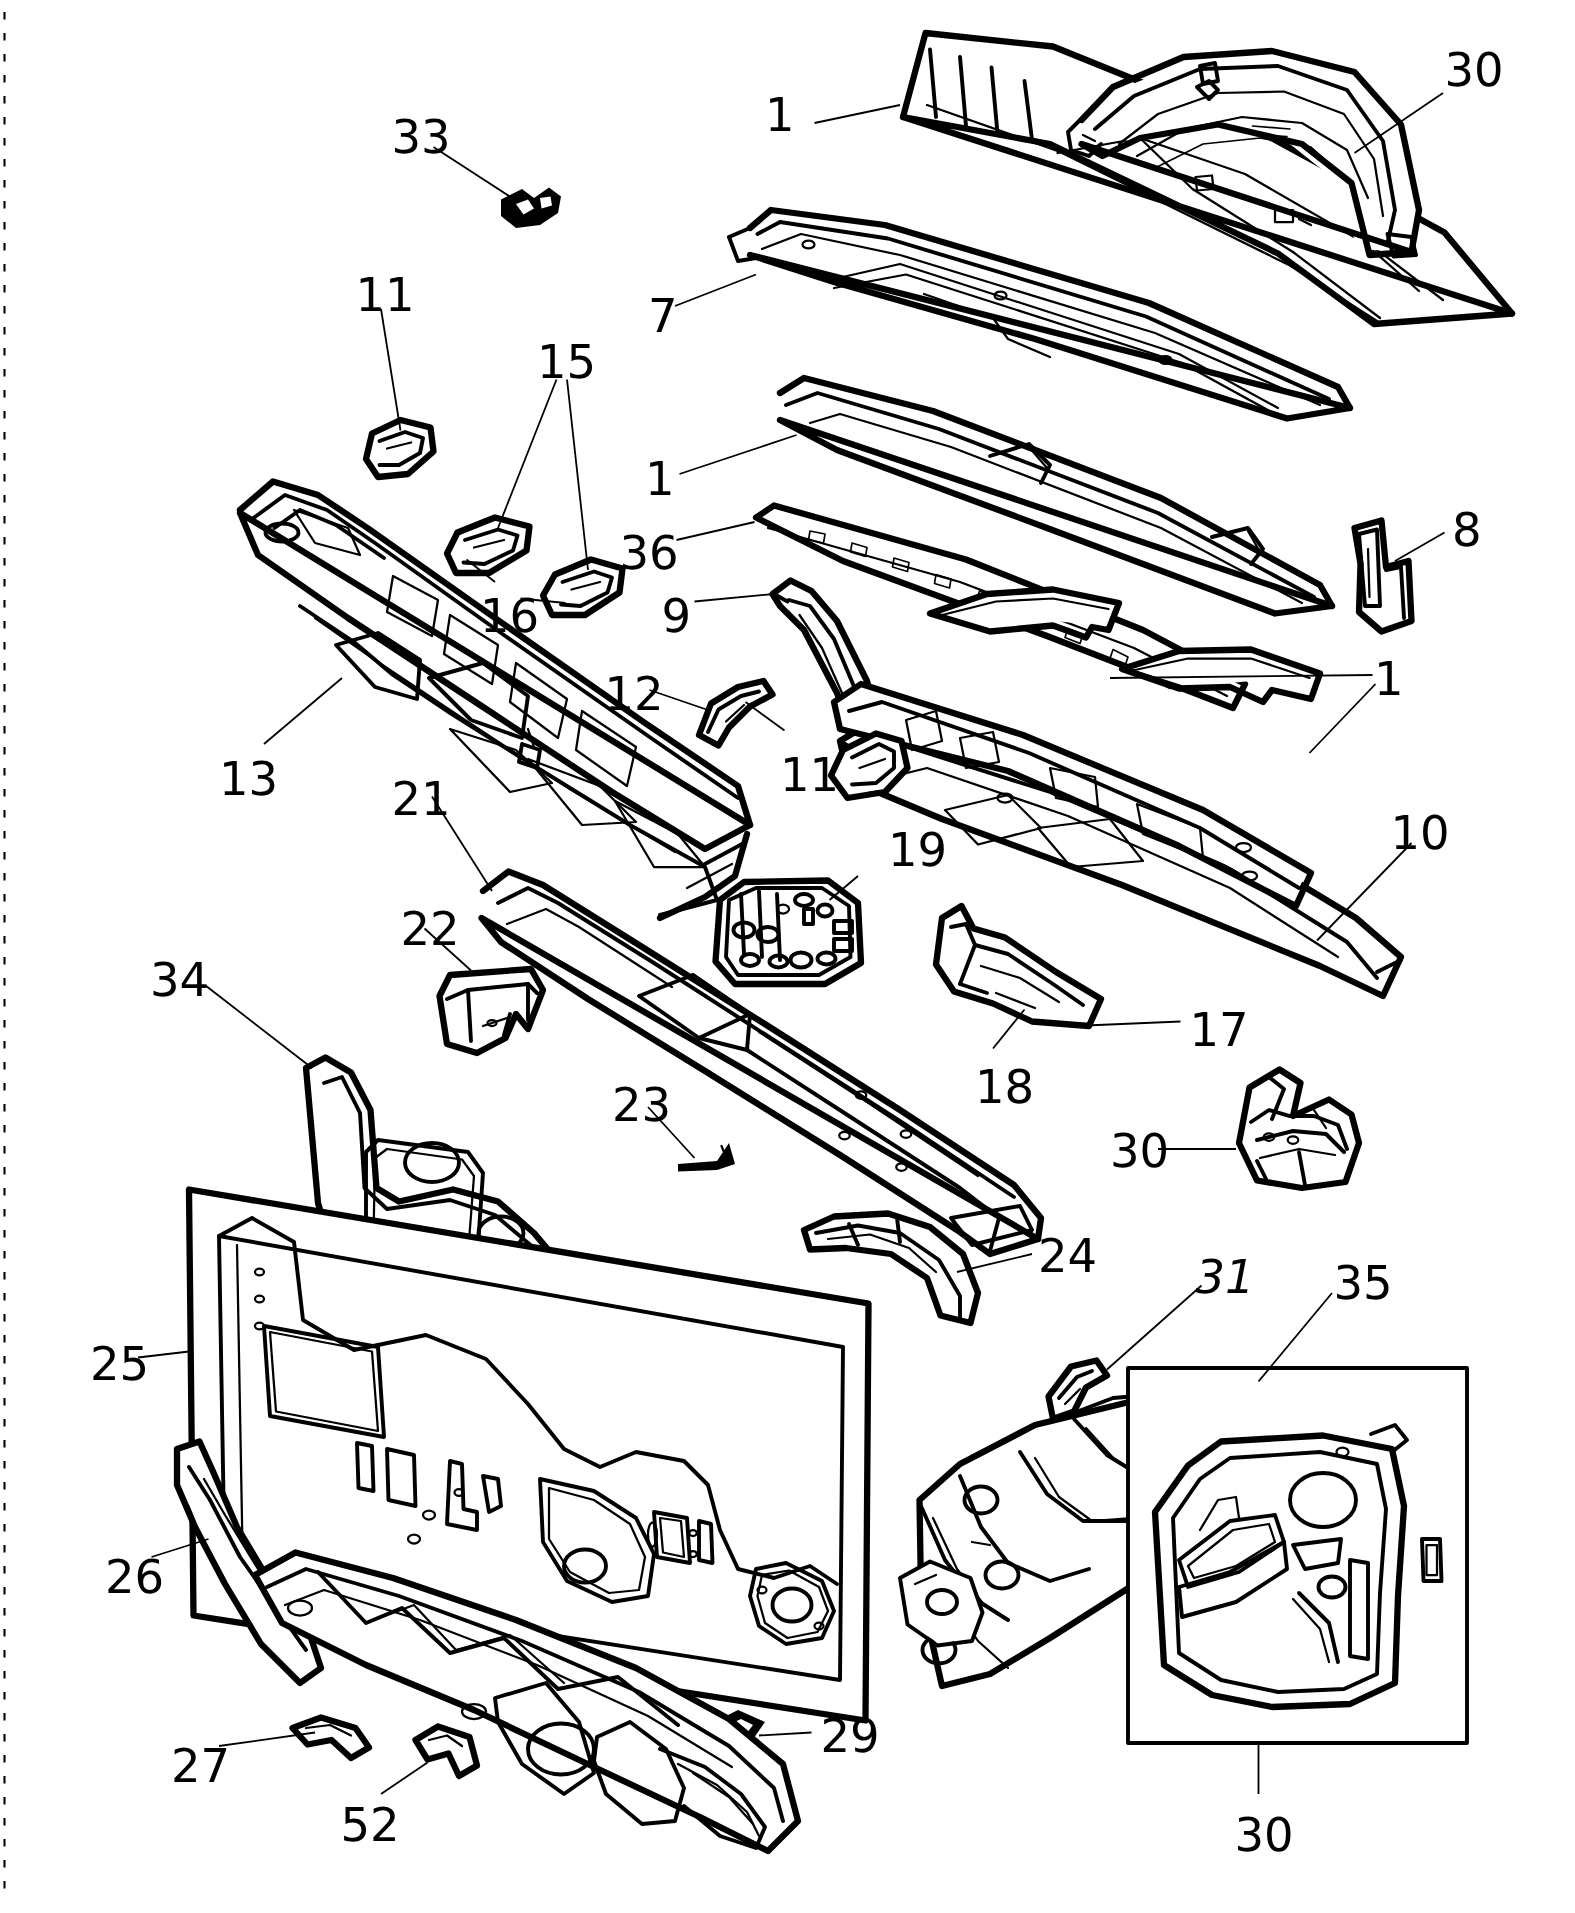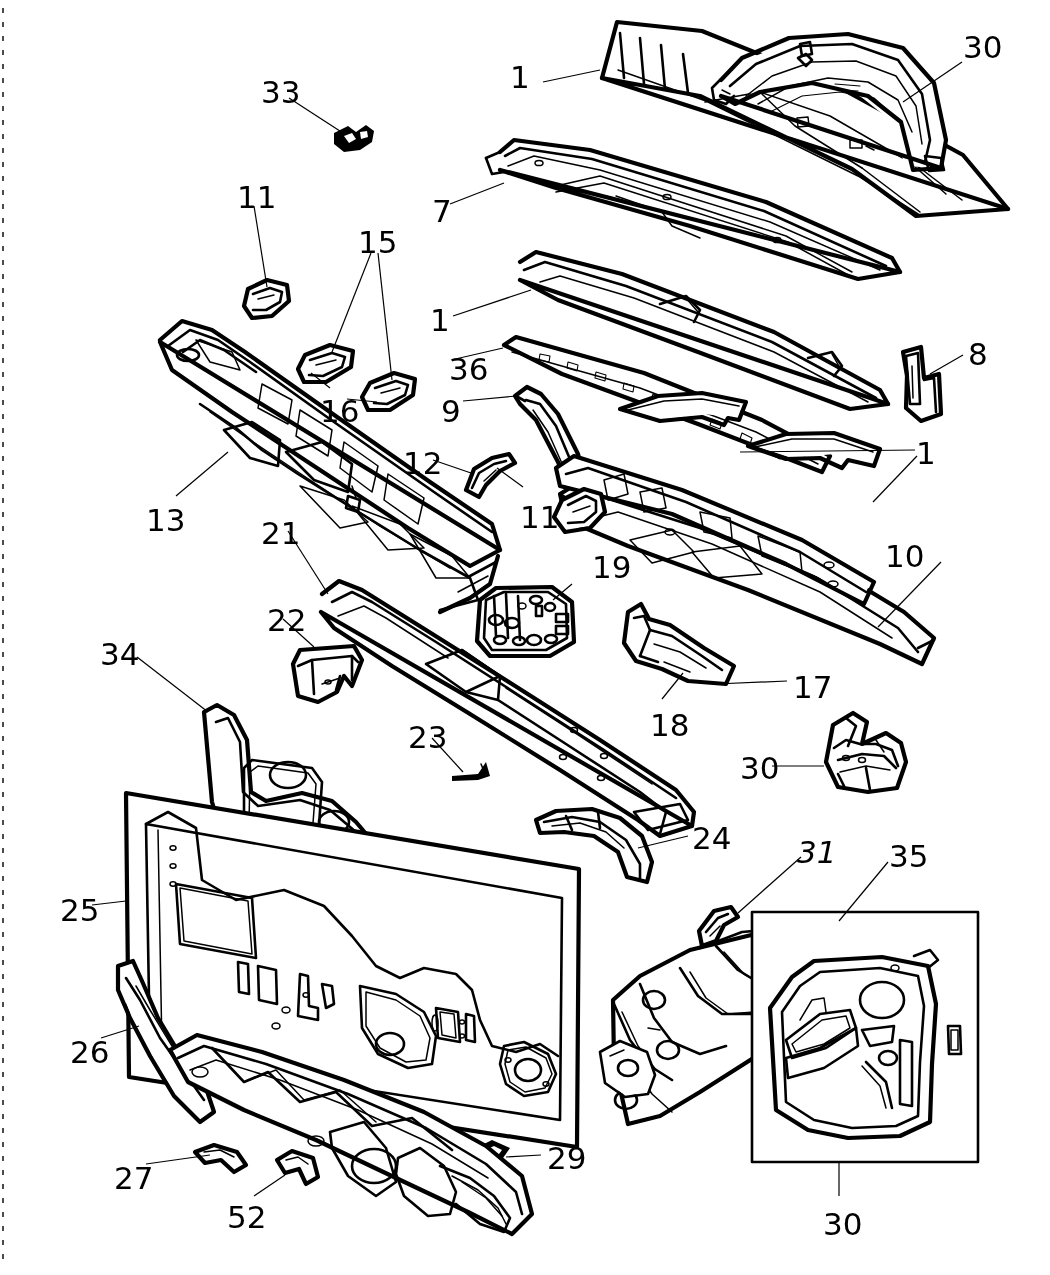--- a/index.html
+++ b/index.html
@@ -552,29 +552,29 @@
     </g>
   </svg>
 
   <div class="callout-label" style="left:510px; top:62px;">1</div>
   <div class="callout-label" style="left:963px; top:32px;">30</div>
   <div class="callout-label" style="left:261px; top:77px;">33</div>
   <div class="callout-label" style="left:237px; top:182px;">11</div>
   <div class="callout-label" style="left:358px; top:227px;">15</div>
   <div class="callout-label" style="left:432px; top:196px;">7</div>
   <div class="callout-label" style="left:430px; top:305px;">1</div>
-  <div class="callout-label" style="left:413px; top:354px;margin-left:36px;">36</div>
+  <div class="callout-label" style="left:413px; top:354px;">36</div>
   <div class="callout-label" style="left:320px; top:396px;">16</div>
   <div class="callout-label" style="left:441px; top:396px;">9</div>
   <div class="callout-label" style="left:968px; top:339px;">8</div>
   <div class="callout-label" style="left:146px; top:505px;">13</div>
   <div class="callout-label" style="left:403px; top:448px;">12</div>
   <div class="callout-label" style="left:520px; top:502px;">11</div>
   <div class="callout-label" style="left:916px; top:438px;">1</div>
-  <div class="callout-label" style="left:885px; top:541px;">10</div>
+  <div class="callout-label" style="left:927px; top:541px;">10</div>
   <div class="callout-label" style="left:261px; top:518px;">21</div>
   <div class="callout-label" style="left:568px; top:552px;margin-left:24px;">19</div>
   <div class="callout-label" style="left:255px; top:605px;margin-left:12px;">22</div>
   <div class="callout-label" style="left:793px; top:672px;">17</div>
   <div class="callout-label" style="left:650px; top:710px;">18</div>
   <div class="callout-label" style="left:100px; top:639px;">34</div>
   <div class="callout-label" style="left:408px; top:722px;">23</div>
   <div class="callout-label" style="left:740px; top:753px;">30</div>
   <div class="callout-label" style="left:692px; top:823px;">24</div>
   <div class="callout-label" style="left:60px;  top:895px;">25</div>

